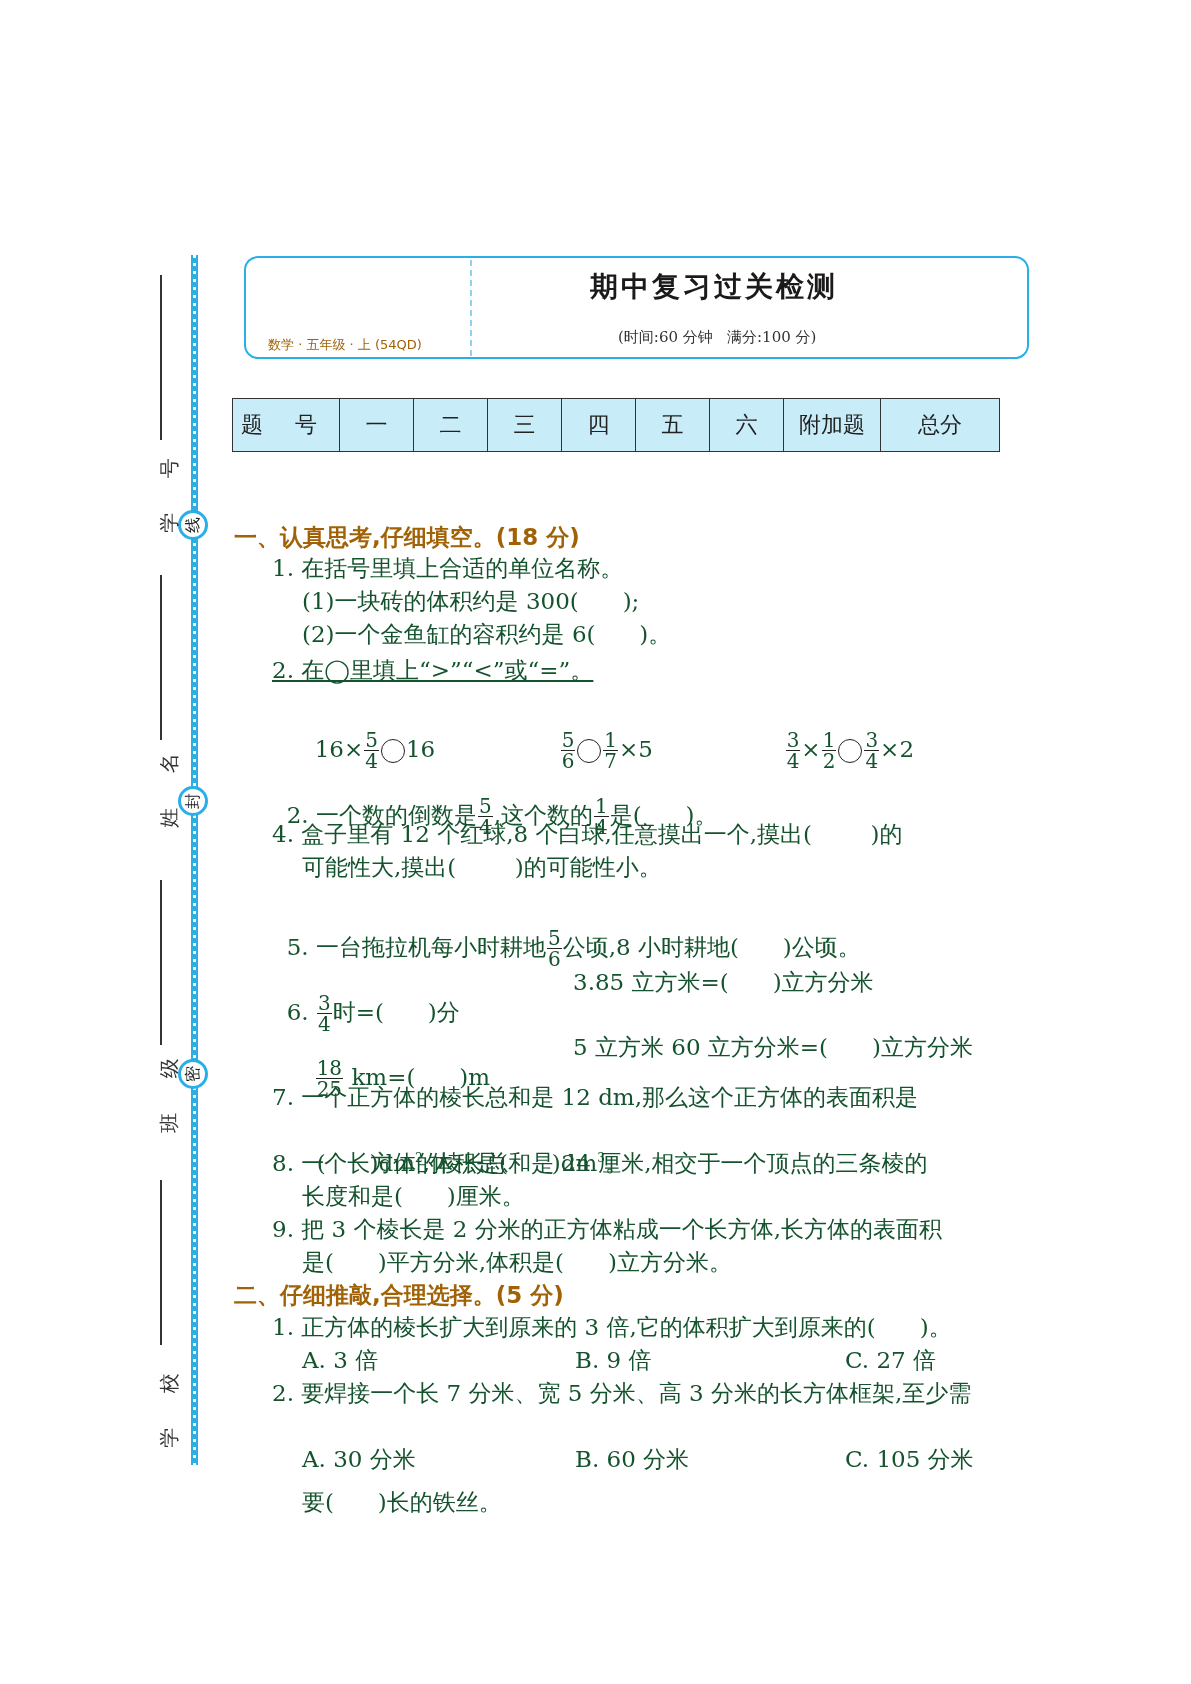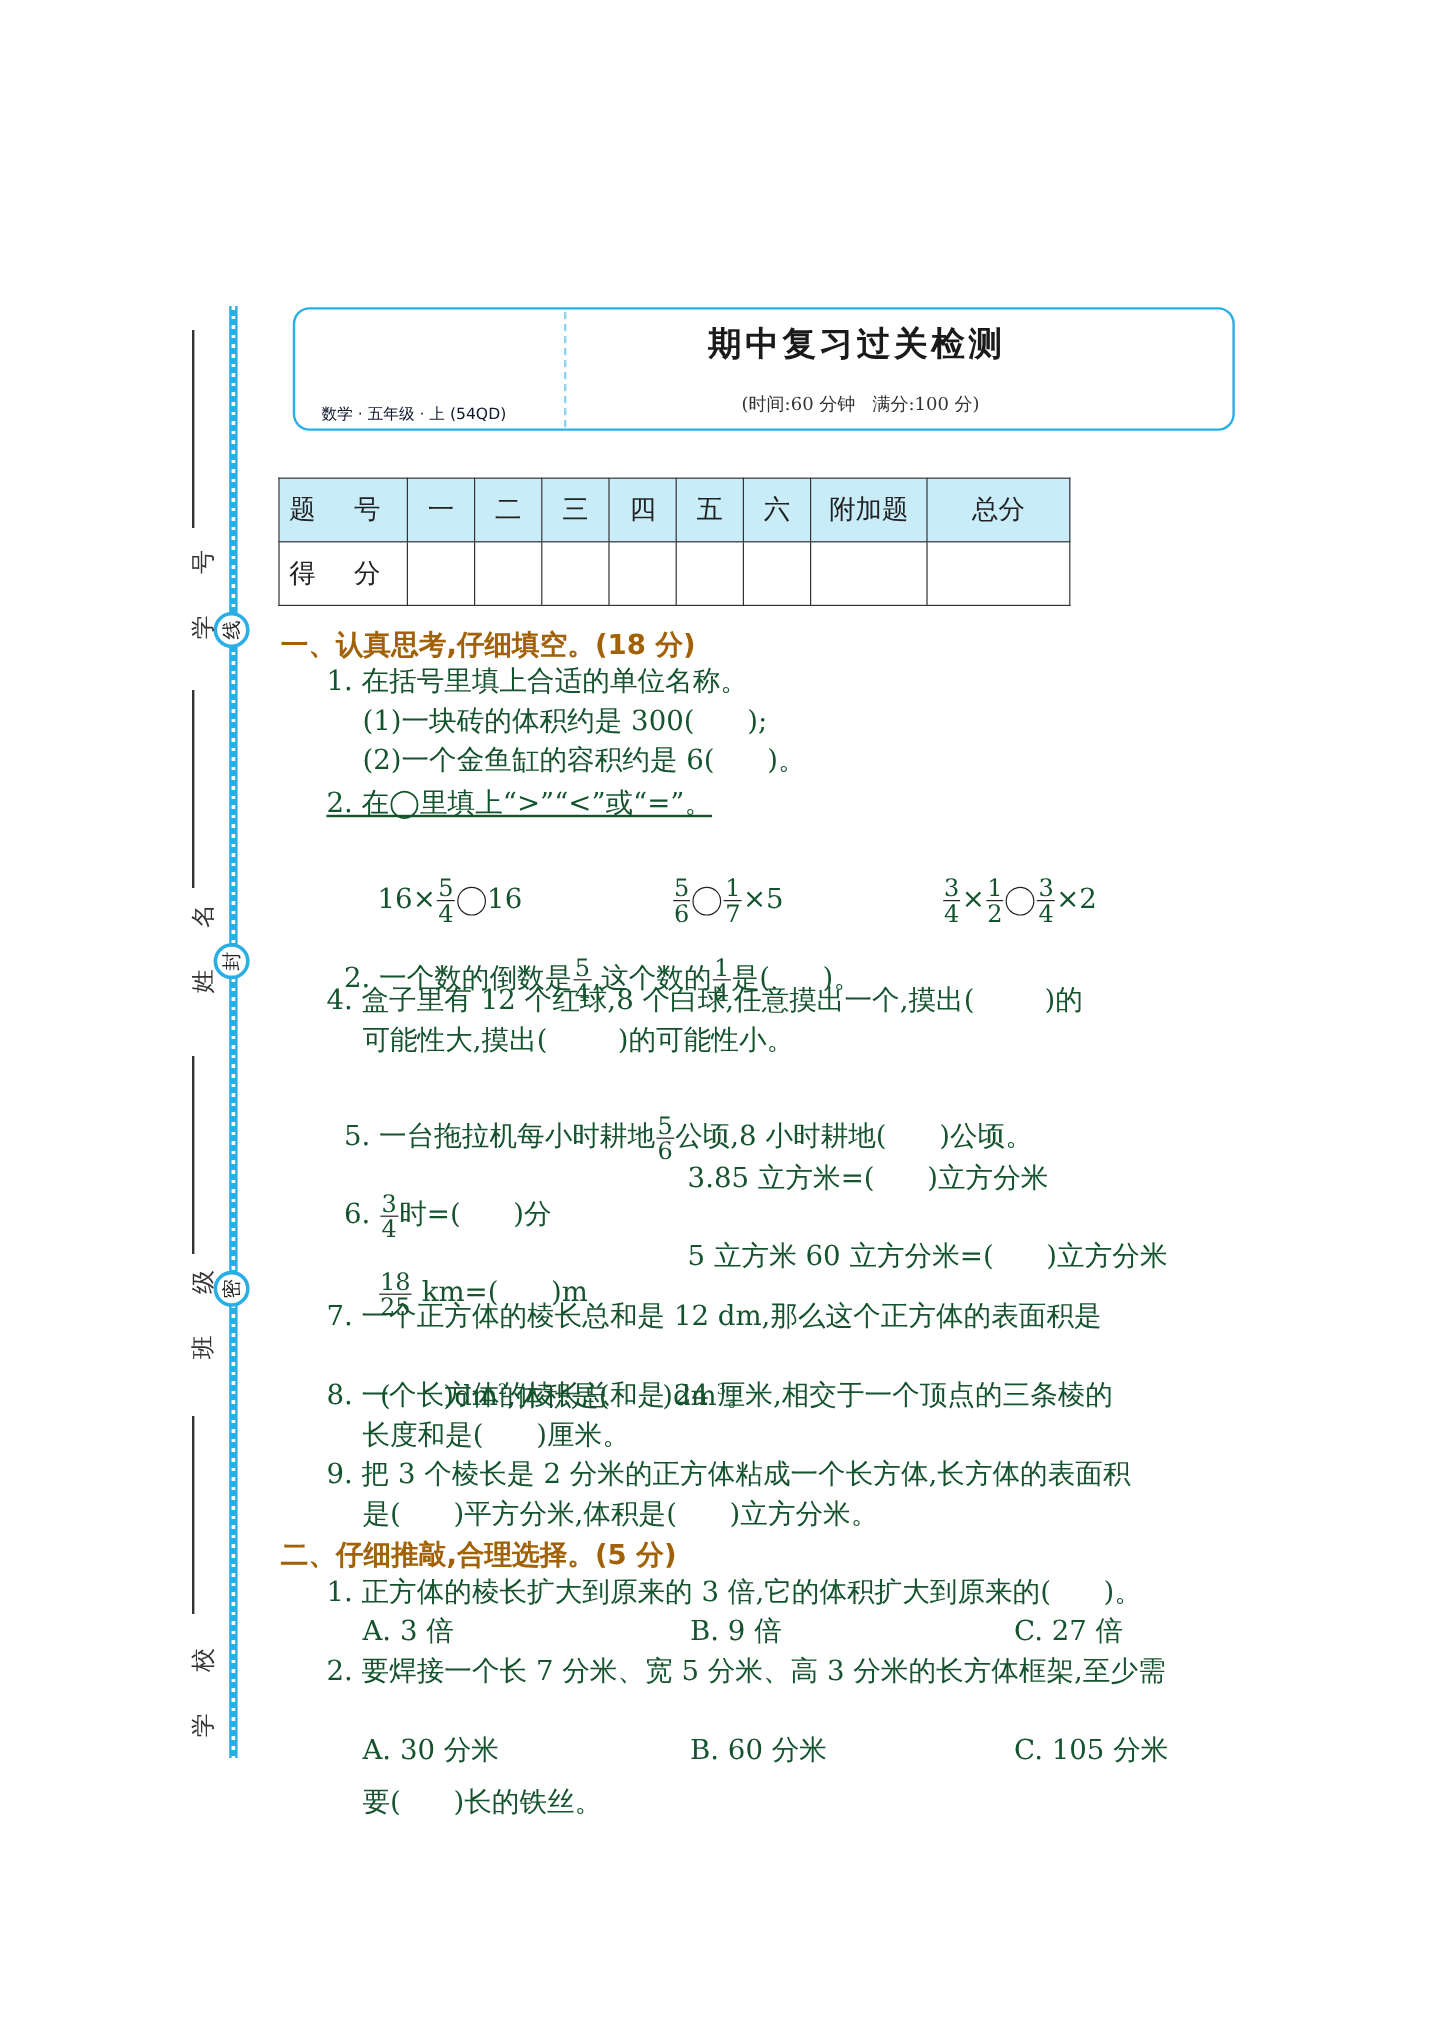--- a/index.html
+++ b/index.html
@@ -14,26 +14,26 @@
     background:#fff; box-sizing:border-box; font-size:16px; line-height:24px; text-align:center; color:#222;
     transform:rotate(-90deg); font-family:"DejaVu Sans",sans-serif; }
   .field-label { position:absolute; left:142px; font-size:20px; transform:rotate(-90deg); transform-origin:center;
     white-space:nowrap; letter-spacing:14px; color:#333; font-family:"DejaVu Sans",sans-serif; }
   .field-line { position:absolute; left:160px; width:1.5px; background:#333; }
 
   
   .header-box { position:absolute; left:244px; top:256px; width:785px; height:103px;
     border:2.5px solid #29aee6; border-radius:14px; box-sizing:border-box; }
   .header-divider { position:absolute; left:470px; top:260px; height:96px; border-left:2px dashed #8fd3f0; }
-  .subject { position:absolute; left:268px; top:336px; font-size:13px; font-family:"DejaVu Sans",sans-serif; color:#0f172a; }
+  .subject { position:absolute; left:268px; top:336px; font-size:13px; font-family:"DejaVu Sans",sans-serif; color:#a16207; }
   .title { position:absolute; left:590px; top:268px; font-size:28px; font-weight:bold; letter-spacing:3px; color:#1a1a1a; }
   .subtitle { position:absolute; left:618px; top:328px; font-size:15px; color:#333; white-space:pre; }
 
   
-  table.score { position:absolute; left:232px; top:398px; width:660px; border-collapse:collapse;
+  table.score { position:absolute; left:232px; top:398px; width:768px; border-collapse:collapse;
     font-family:Liberation Sans, sans-serif; font-size:22px; }
   table.score td { border:1.5px solid #333; height:52px; text-align:center; padding:0; }
   table.score tr.head td { background:#c9ecf9; }
   table.score td.rowlabel { width:98px; text-align:left; padding-left:8px; }
   .rl-a { display:inline-block; width:54px; }
 
   
   .sec { position:absolute; left:234px; font-family:"DejaVu Sans",sans-serif; font-size:23px; color:#a16207; font-weight:bold; white-space:nowrap; }
   .line { position:absolute; font-size:23px; white-space:pre; color:#14532d; line-height:28px; }
   .frac { display:inline-block; vertical-align:middle; text-align:center; font-size:20px; line-height:20px; margin:0 1px; }
@@ -70,31 +70,20 @@
       <tr class="head">
     <td class="rowlabel"><span class="rl-a">题</span><span>号</span></td>
     <td>一</td>
     <td>二</td>
     <td>三</td>
     <td>四</td>
     <td>五</td>
     <td>六</td>
     <td style="width:96px">附加题</td>
     <td style="width:118px">总分</td>
-  </tr>
-  <tr>
-    <td class="rowlabel"><span class="rl-a">得</span><span>分</span></td>
-    <td></td>
-    <td></td>
-    <td></td>
-    <td></td>
-    <td></td>
-    <td></td>
-    <td></td>
-    <td></td>
   </tr>
 </tbody>
   </table>
 
 <div class="sec" style="top:522px;">一、认真思考,仔细填空。(18 分)</div>
 
 <div class="line" style="left:272px; top:554px;">1. 在括号里填上合适的单位名称。</div>
 <div class="line" style="left:302px; top:587px;">(1)一块砖的体积约是 300(      );</div>
 <div class="line" style="left:302px; top:620px;">(2)一个金鱼缸的容积约是 6(      )。</div>
 

